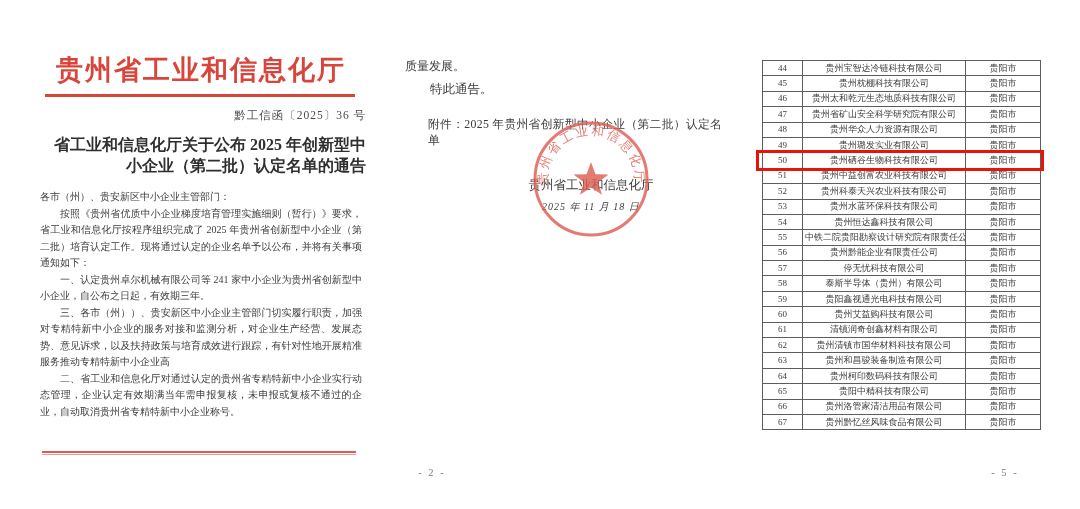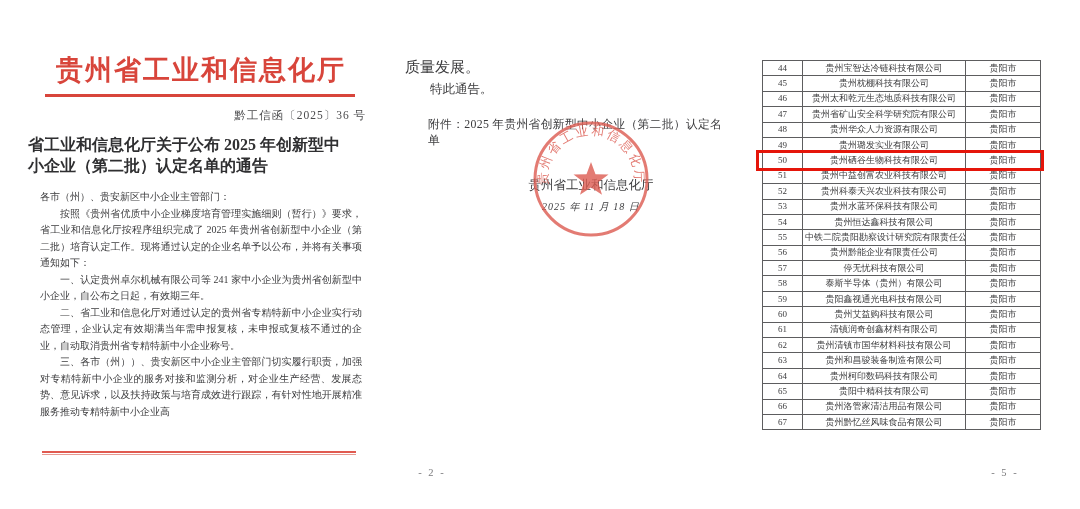--- a/index.html
+++ b/index.html
@@ -9,30 +9,30 @@
     font-family:"Liberation Serif","DejaVu Serif",serif; color:#3b3b3d;
   }
   
   .agency {
     position:absolute; left:36px; top:52px; width:330px; text-align:center;
     font-size:27px; font-weight:bold; color:#d8453b; letter-spacing:2px; white-space:nowrap;
   }
   .red-rule { position:absolute; left:45px; top:94px; width:310px; height:3px; background:#d8453b; }
   .doc-no { position:absolute; left:130px; top:108px; width:236px; text-align:right;
     font-size:11.5px; color:#4a4a4c; letter-spacing:1px; }
-  .doc-title { position:absolute; left:28px; top:134px; width:330px; text-align:left;
+  .doc-title { position:absolute; left:36px; top:134px; width:330px; text-align:right;
     font-size:16px; font-weight:bold; line-height:21px; color:#2f2f31; }
   .body-text { position:absolute; left:40px; top:189px; width:322px;
     font-size:10px; line-height:16.5px; text-align:justify; color:#3b3b3d; }
   .body-text p { text-indent:2em; margin:0; }
   .body-text p.salutation { text-indent:0; }
   .red-double { position:absolute; left:42px; top:451px; width:314px; height:4px;
     border-top:2px solid #e05a50; border-bottom:1px solid #e89a92; }
   
-  .mid-cont { position:absolute; left:405px; top:58px; font-size:15px; }
+  .mid-cont { position:absolute; left:405px; top:58px; font-size:12px; }
   .mid-close { position:absolute; left:430px; top:81px; font-size:12.5px; }
   .mid-attach { position:absolute; left:428px; top:117px; width:300px; font-size:11.8px; letter-spacing:0.3px; }
   .issuer { position:absolute; left:491px; top:177px; width:200px; text-align:center; font-size:12.5px; }
   .issue-date { position:absolute; left:491px; top:200px; width:200px; text-align:center;
     font-size:10px; letter-spacing:1px;font-style:italic; }
   .stamp { position:absolute; left:528px; top:116px; width:126px; height:126px; opacity:0.82; }
   .page-no { position:absolute; font-size:10.5px; color:#7a7a7c; letter-spacing:2px; width:80px; text-align:center; }
   .page-no.p2 { left:392px; top:467px; }
   .page-no.p5 { left:965px; top:467px; }
   
@@ -56,22 +56,22 @@
   <div class="doc-no">黔工信函〔2025〕36 号</div>
   <div class="doc-title">
     <div>省工业和信息化厅关于公布 2025 年创新型中</div>
     <div>小企业（第二批）认定名单的通告</div>
   </div>
   <div class="body-text">
     <p class="salutation">各市（州）、贵安新区中小企业主管部门：</p>
 
   <p>按照《贵州省优质中小企业梯度培育管理实施细则（暂行）》要求，省工业和信息化厅按程序组织完成了 2025 年贵州省创新型中小企业（第二批）培育认定工作。现将通过认定的企业名单予以公布，并将有关事项通知如下：</p>
       <p>一、认定贵州卓尔机械有限公司等 241 家中小企业为贵州省创新型中小企业，自公布之日起，有效期三年。</p>
+      <p>三、各市（州））、贵安新区中小企业主管部门切实履行职责，加强对专精特新中小企业的服务对接和监测分析，对企业生产经营、发展态势、意见诉求，以及扶持政策与培育成效进行跟踪，有针对性地开展精准服务推动专精特新中小企业高</p>
       <p>二、省工业和信息化厅对通过认定的贵州省专精特新中小企业实行动态管理，企业认定有效期满当年需申报复核，未申报或复核不通过的企业，自动取消贵州省专精特新中小企业称号。</p>
-      <p>三、各市（州））、贵安新区中小企业主管部门切实履行职责，加强对专精特新中小企业的服务对接和监测分析，对企业生产经营、发展态势、意见诉求，以及扶持政策与培育成效进行跟踪，有针对性地开展精准服务推动专精特新中小企业高</p>
     </div>
   <div class="red-double"></div>
 
   <div class="mid-cont">质量发展。</div>
   <div class="mid-close">特此通告。</div>
   <div class="mid-attach">附件：2025 年贵州省创新型中小企业（第二批）认定名单</div>
 
   <div class="issuer">贵州省工业和信息化厅</div>
   <div class="issue-date">2025 年 11 月 18 日</div>
 

